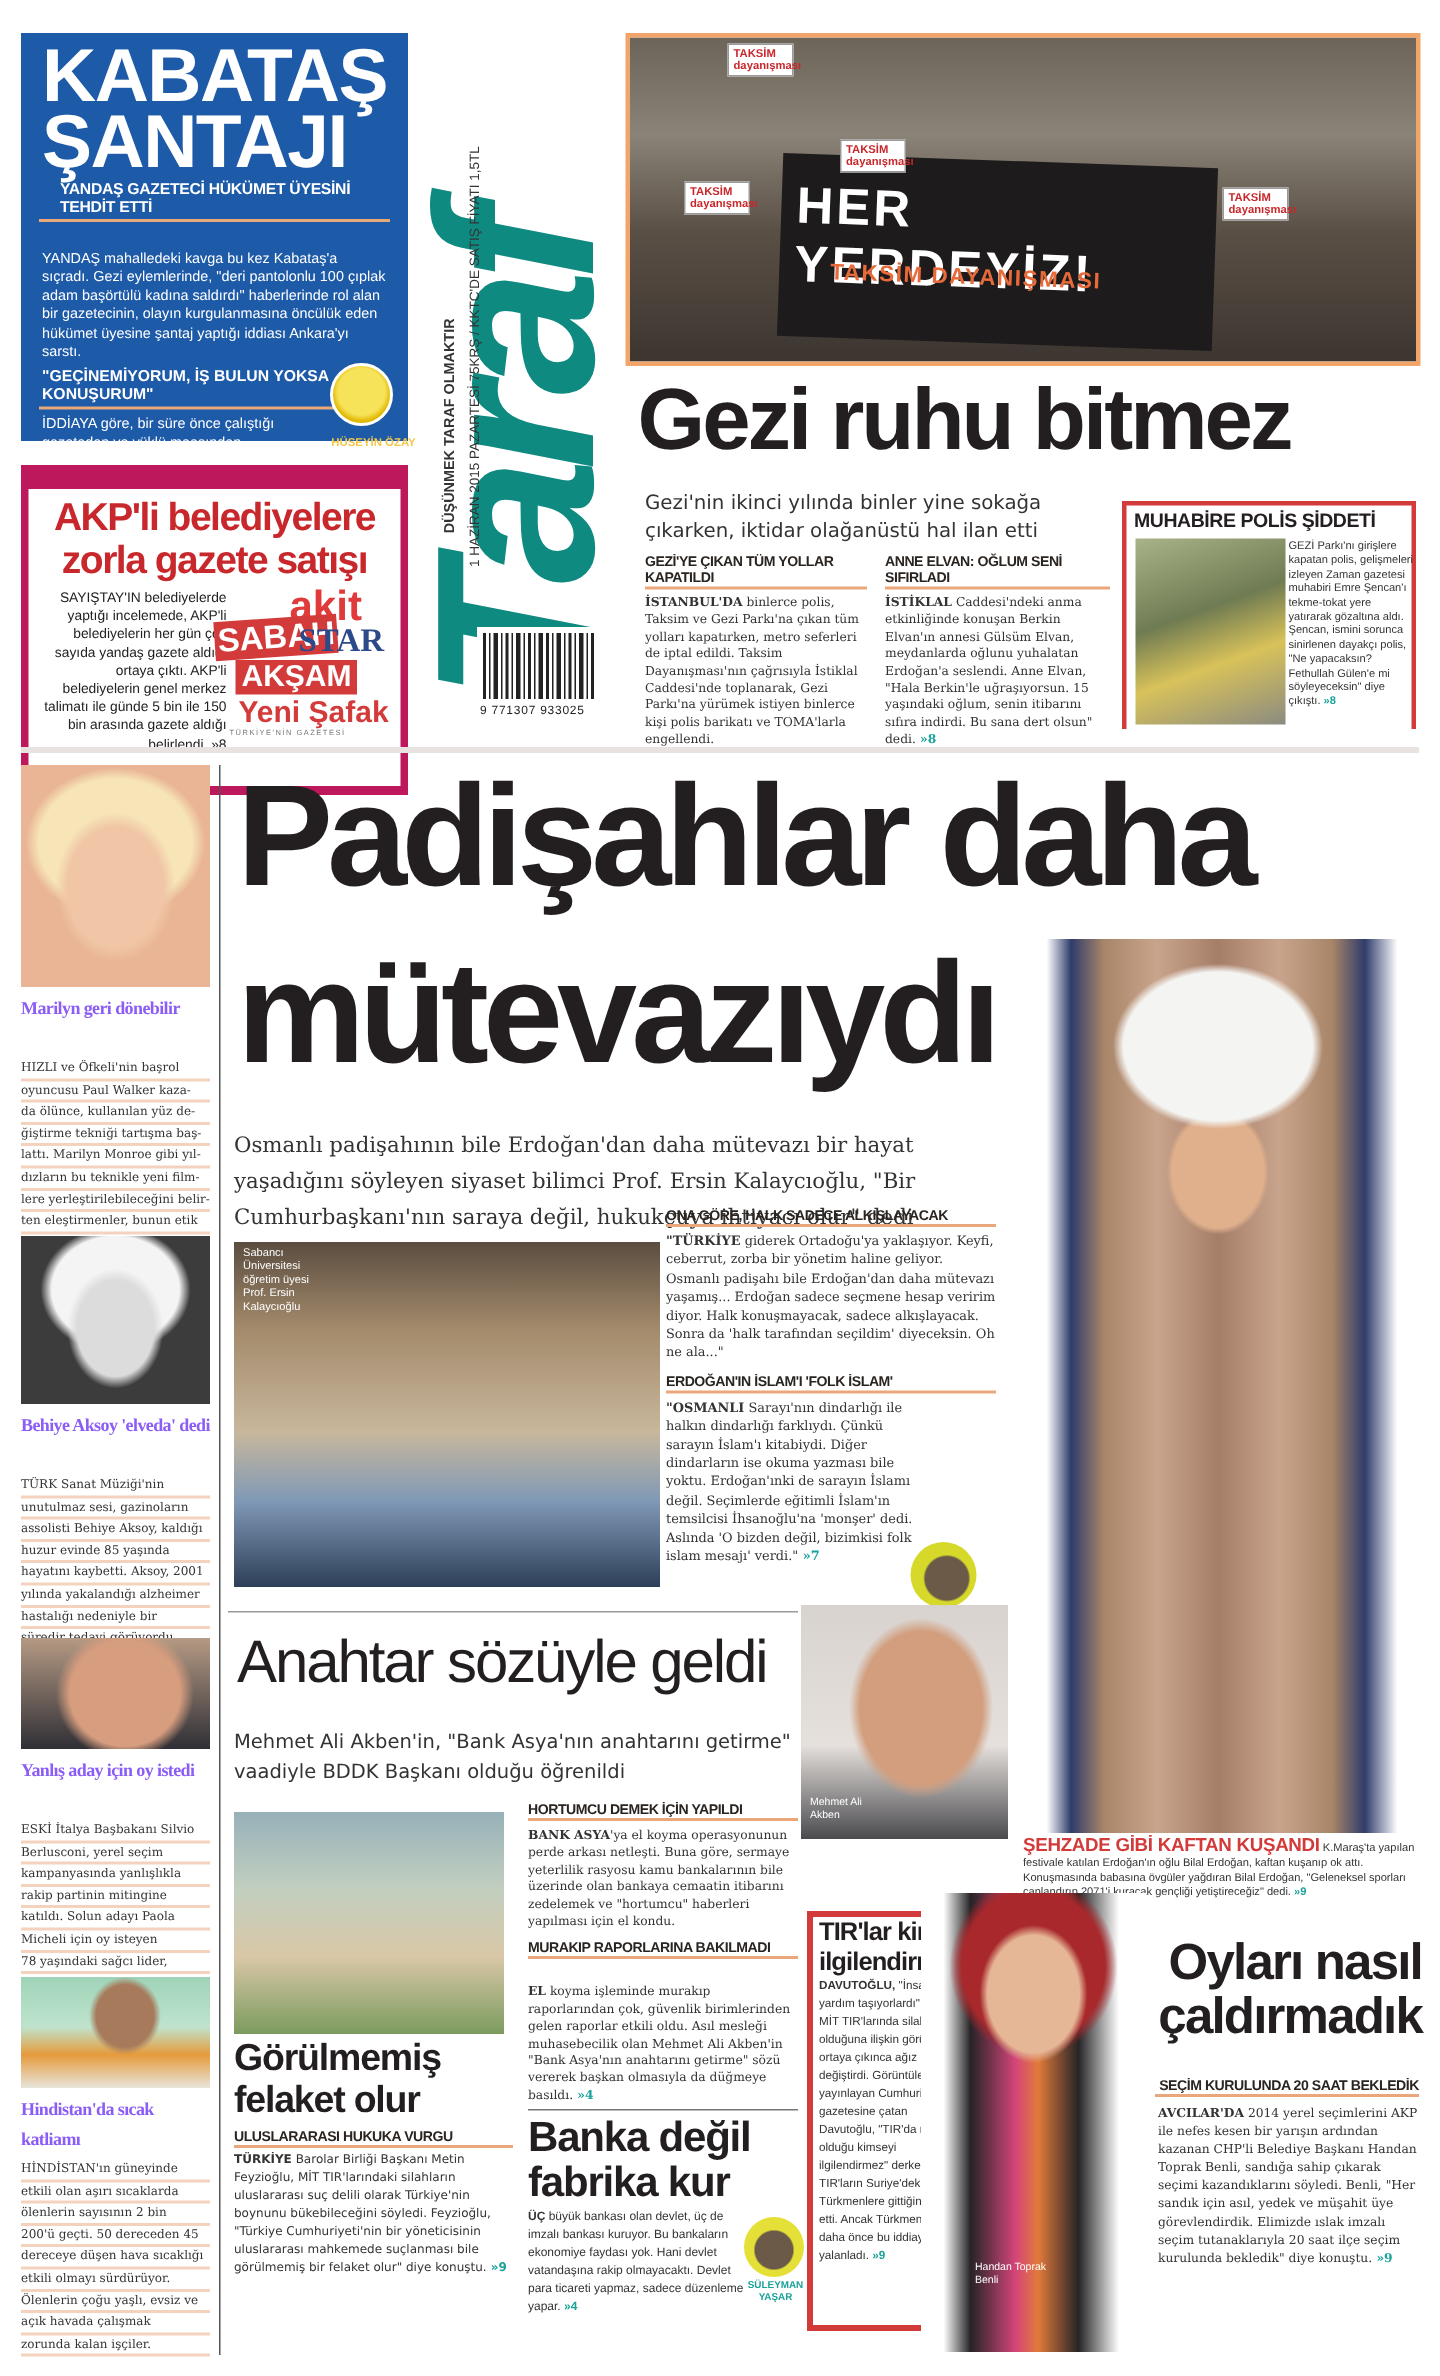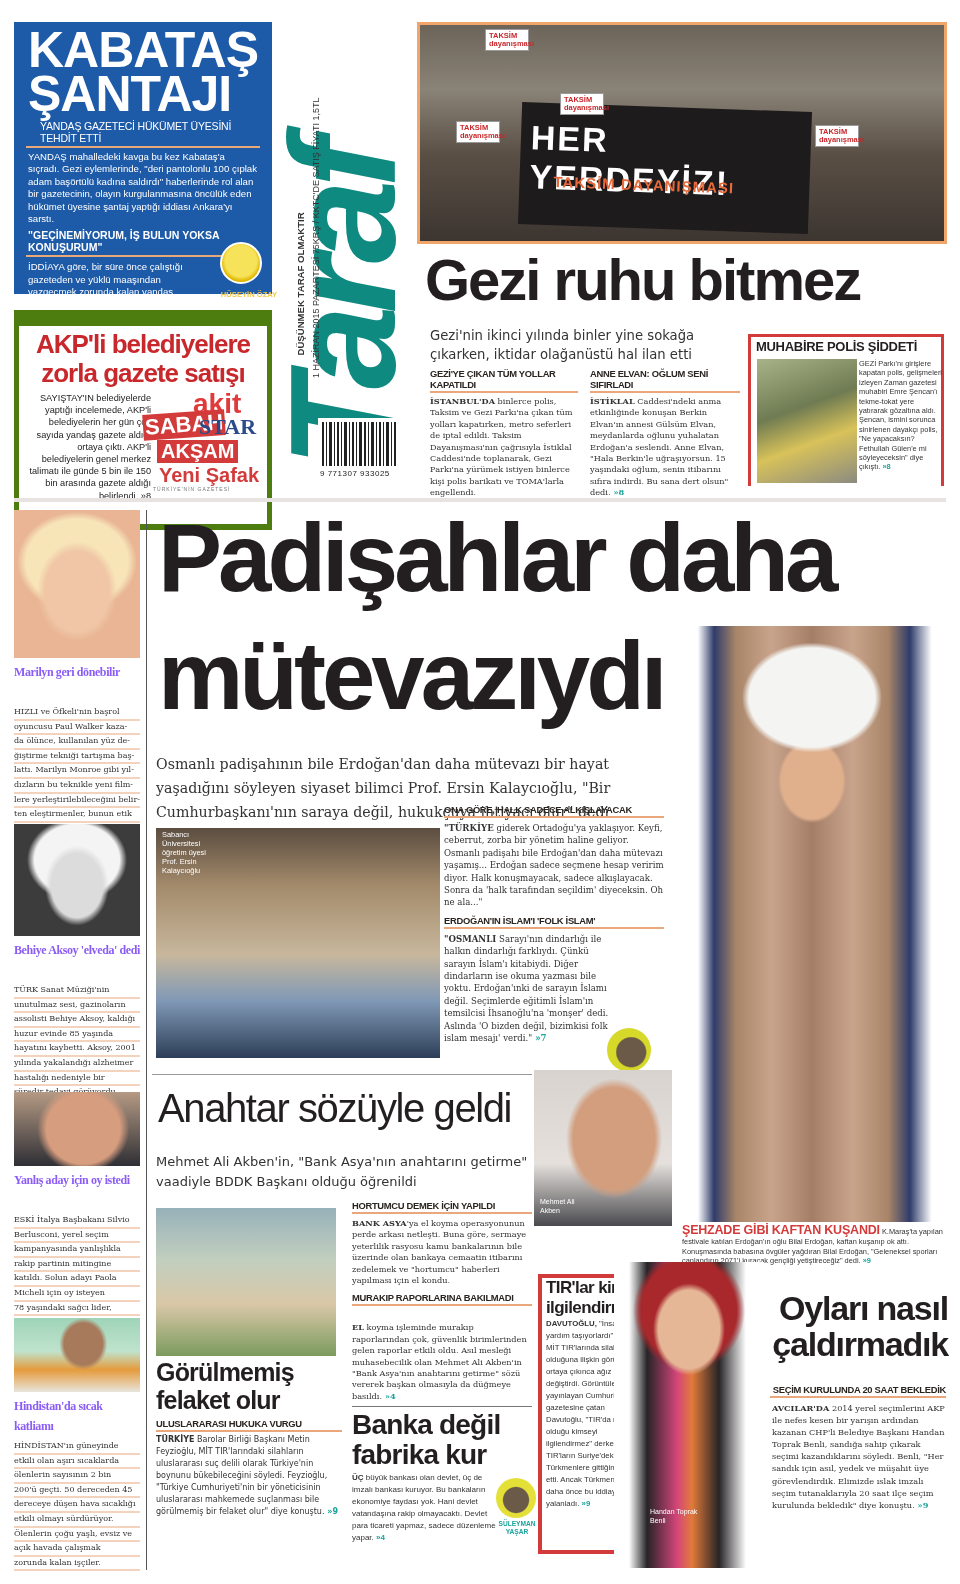--- a/index.html
+++ b/index.html
@@ -4,29 +4,29 @@
 <style>
   * { box-sizing: border-box; margin: 0; padding: 0; }
   html, body { width: 960px; height: 1584px; background: #ffffff; overflow: hidden; }
   body { position: relative; font-family: "DejaVu Serif", serif; color: #2a2420; }
   .abs { position: absolute; }
   .sans { font-family: "Liberation Sans", sans-serif; }
 
   
   #kabatas { left: 14px; top: 22px; width: 258px; height: 272px; background: #1d5aa8; color: #fff; }
   #kabatas .hl { font-family: "Liberation Sans", sans-serif; font-weight: bold; font-size: 50px; line-height: 44px; letter-spacing: -1px; padding: 6px 0 0 14px; transform: scaleX(1.0); }
-  #kabatas .sub { font-family: "Liberation Sans", sans-serif; font-weight: normal; font-size: 10.5px; padding: 4px 14px 2px 14px; border-bottom: 2px solid #e8a878; margin: 0 12px 0 12px; letter-spacing: -0.2px; }
+  #kabatas .sub { font-family: "Liberation Sans", sans-serif; font-weight: bold; font-size: 10.5px; padding: 4px 14px 2px 14px; border-bottom: 2px solid #e8a878; margin: 0 12px 16px 12px; letter-spacing: -0.2px; }
   #kabatas .body { font-family: "Liberation Sans", sans-serif; font-size: 9.6px; line-height: 12.4px; padding: 3px 14px 0 14px; }
   #kabatas .q { font-family: "Liberation Sans", sans-serif; font-weight: bold; font-size: 10.5px; padding: 2px 2px 2px 2px; margin: 2px 12px; border-bottom: 2px solid #e8a878; }
   #kabatas .body2 { font-family: "Liberation Sans", sans-serif; font-size: 9.6px; line-height: 12.4px; padding: 2px 62px 0 14px; }
   #ozay { left: 220px; top: 242px; width: 42px; height: 42px; border-radius: 50%; background: radial-gradient(circle at 50% 45%, #f7e35a 0 55%, #e1b800 70%); border: 2px solid #fff; }
   #ozay-cap { left: 208px; top: 290px; width: 62px; text-align: center; font-family: "Liberation Sans", sans-serif; font-weight: bold; font-size: 7.6px; color: #f5c84a; line-height: 9px; margin-left: 10px; }
 
   
-  #akp { left: 14px; top: 310px; width: 258px; height: 220px; background: #4d7c0f; padding: 16px 5px 6px 5px; }
+  #akp { left: 14px; top: 310px; width: 258px; height: 220px; background: #be185d; padding: 16px 5px 6px 5px; }
   #akp .inner { background: #fff; width: 100%; height: 100%; position: relative; }
   #akp .hl { font-family: "Liberation Sans", sans-serif; font-weight: bold; color: #c8282c; font-size: 26px; line-height: 29px; text-align: center; padding-top: 4px; letter-spacing: -1px; }
   #akp .body { position: absolute; left: 8px; top: 66px; width: 124px; font-family: "Liberation Sans", sans-serif; font-size: 9.2px; line-height: 12.2px; text-align: right; color: #222; }
   .logo-stack { position: absolute; right: 6px; top: 62px; width: 118px; height: 106px; }
   .logo-stack span { position: absolute; font-family: "Liberation Sans", sans-serif; font-weight: bold; color: #d33a3a; }
 
   
   #masthead { left: 278px; top: 22px; width: 135px; height: 466px; }
   #masthead .logo { position: absolute; left: -150px; top: 170px; width: 430px; height: 120px; transform: rotate(-90deg); font-family: "Liberation Sans", sans-serif; font-weight: bold; font-size: 150px; line-height: 120px; color: #0f8a80; letter-spacing: -8px; font-style: italic; }
   #masthead .slogan { position: absolute; left: -128px; top: 178px; width: 300px; transform: rotate(-90deg); font-family: "Liberation Sans", sans-serif; font-weight: bold; font-size: 9.6px; color: #333; }

